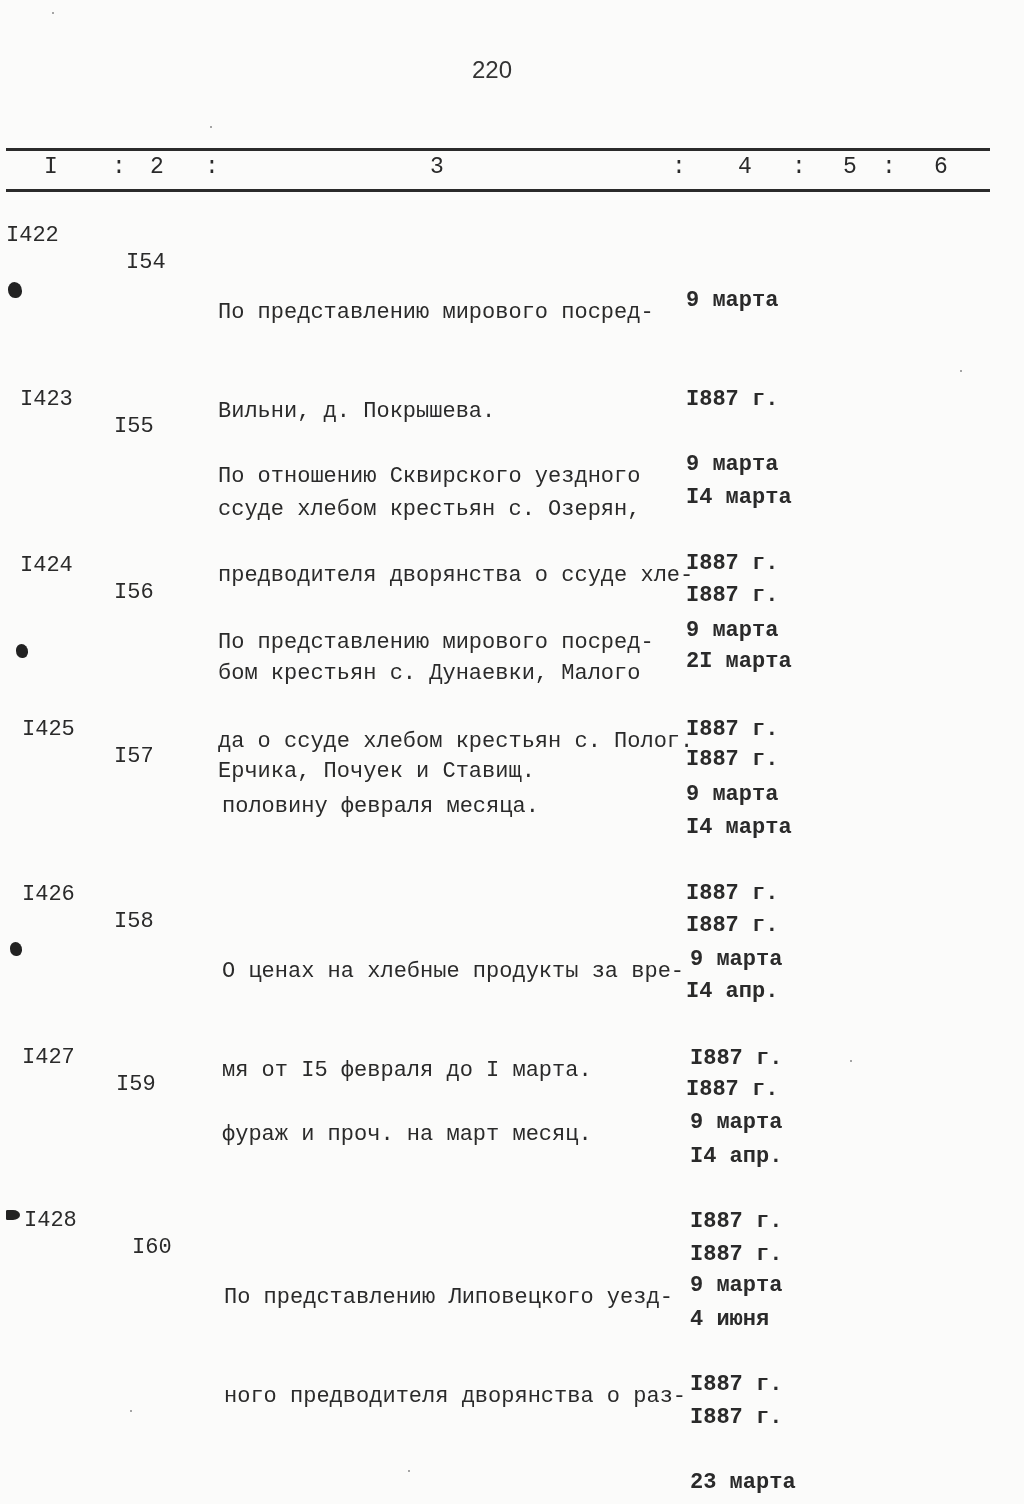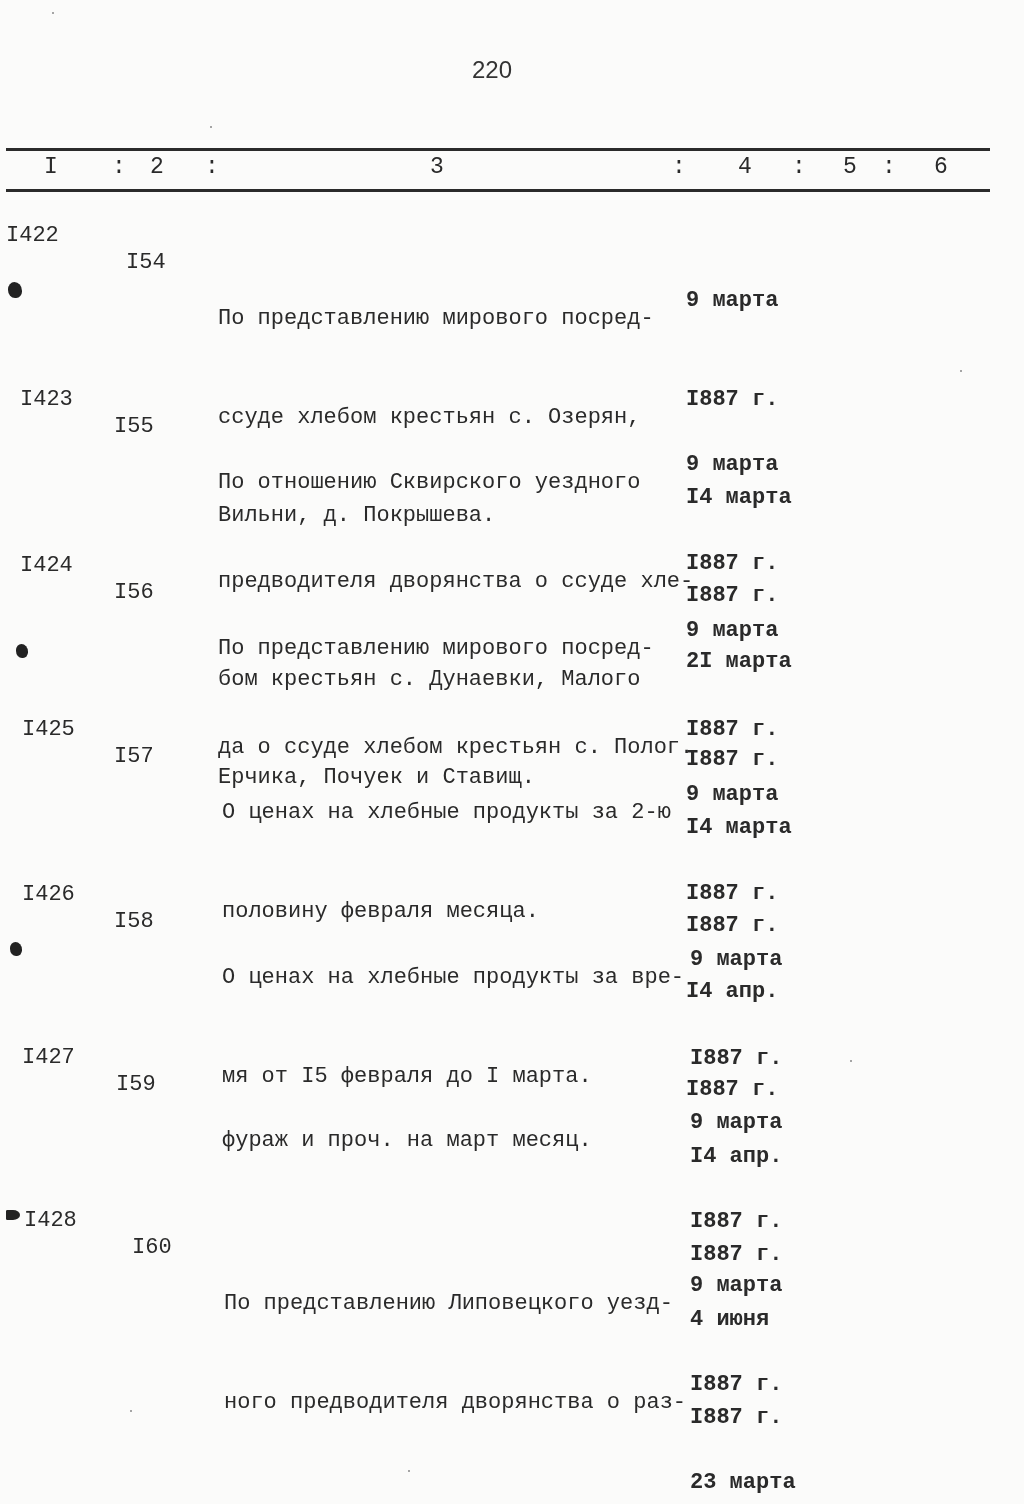--- a/index.html
+++ b/index.html
@@ -21,21 +21,21 @@
     position: absolute; left: 6px; width: 984px; height: 3px;
     background: #2b2b2b;
   }
   .rule.top { top: 148px; }
   .rule.bottom { top: 189px; }
   .header-row { position: absolute; top: 154px; left: 0; width: 1024px; height: 30px; font-size: 23px; }
   .hcell { position: absolute; top: 0; }
   .entry { position: absolute; left: 0; width: 1024px; font-size: 22px; line-height: 32.7px; }
   .col1 { position: absolute; left: 6px; top: 0; }
   .col2 { position: absolute; left: 118px; top: 0; margin-top: 27px; }
-  .col3 { position: absolute; left: 218px; top: 18px; white-space: pre; }
+  .col3 { position: absolute; left: 218px; top: 12px; white-space: pre; }
   .col4 { position: absolute; left: 686px; top: 0; white-space: pre; font-weight: bold; }
   .line { display: block; height: 32.7px; }
   .blot {
     position: absolute; width: 14px; height: 16px;
     background: #222; border-radius: 50% 60% 45% 55%;
   }
   .speck { position: absolute; width: 2px; height: 2px; background: #888; border-radius: 50%; }
 </style>
 </head>
 <body>
@@ -56,22 +56,22 @@
   <span class="hcell" style="left:882px">:</span>
   <span class="hcell" style="left:934px">6</span>
 </div>
 <div class="rule bottom"></div>
 
 <div class="entry" style="top:220px">
   <span class="col1">I422</span>
   <span class="col2" style="left:126px">I54</span>
   <div class="col3">
     <span class="line">По представлению мирового посред-</span>
+    <span class="line">Вильни, д. Покрышева.</span>
     <span class="line">ссуде хлебом крестьян с. Озерян,</span>
-    <span class="line">Вильни, д. Покрышева.</span>
   </div>
   <div class="col4">
     <span class="line">9 марта</span>
     <span class="line">I887 г.</span>
     <span class="line">I4 марта</span>
     <span class="line">I887 г.</span>
   </div>
 </div>
 
 <div class="entry" style="top:384px">
@@ -104,21 +104,20 @@
     <span class="line">I887 г.</span>
     <span class="line" style="margin-left:0">I4 марта</span>
     <span class="line">I887 г.</span>
   </div>
 </div>
 
 <div class="entry" style="top:714px">
   <span class="col1" style="left:22px">I425</span>
   <span class="col2" style="left:114px">I57</span>
   <div class="col3" style="left:222px">
-    <span class="line">О ценах на хлебные продукты за 2-ю</span>
     <span class="line">половину февраля месяца.</span>
   </div>
   <div class="col4">
     <span class="line">9 марта</span>
     <span class="line">I887 г.</span>
     <span class="line">I4 апр.</span>
     <span class="line">I887 г.</span>
   </div>
 </div>
 

